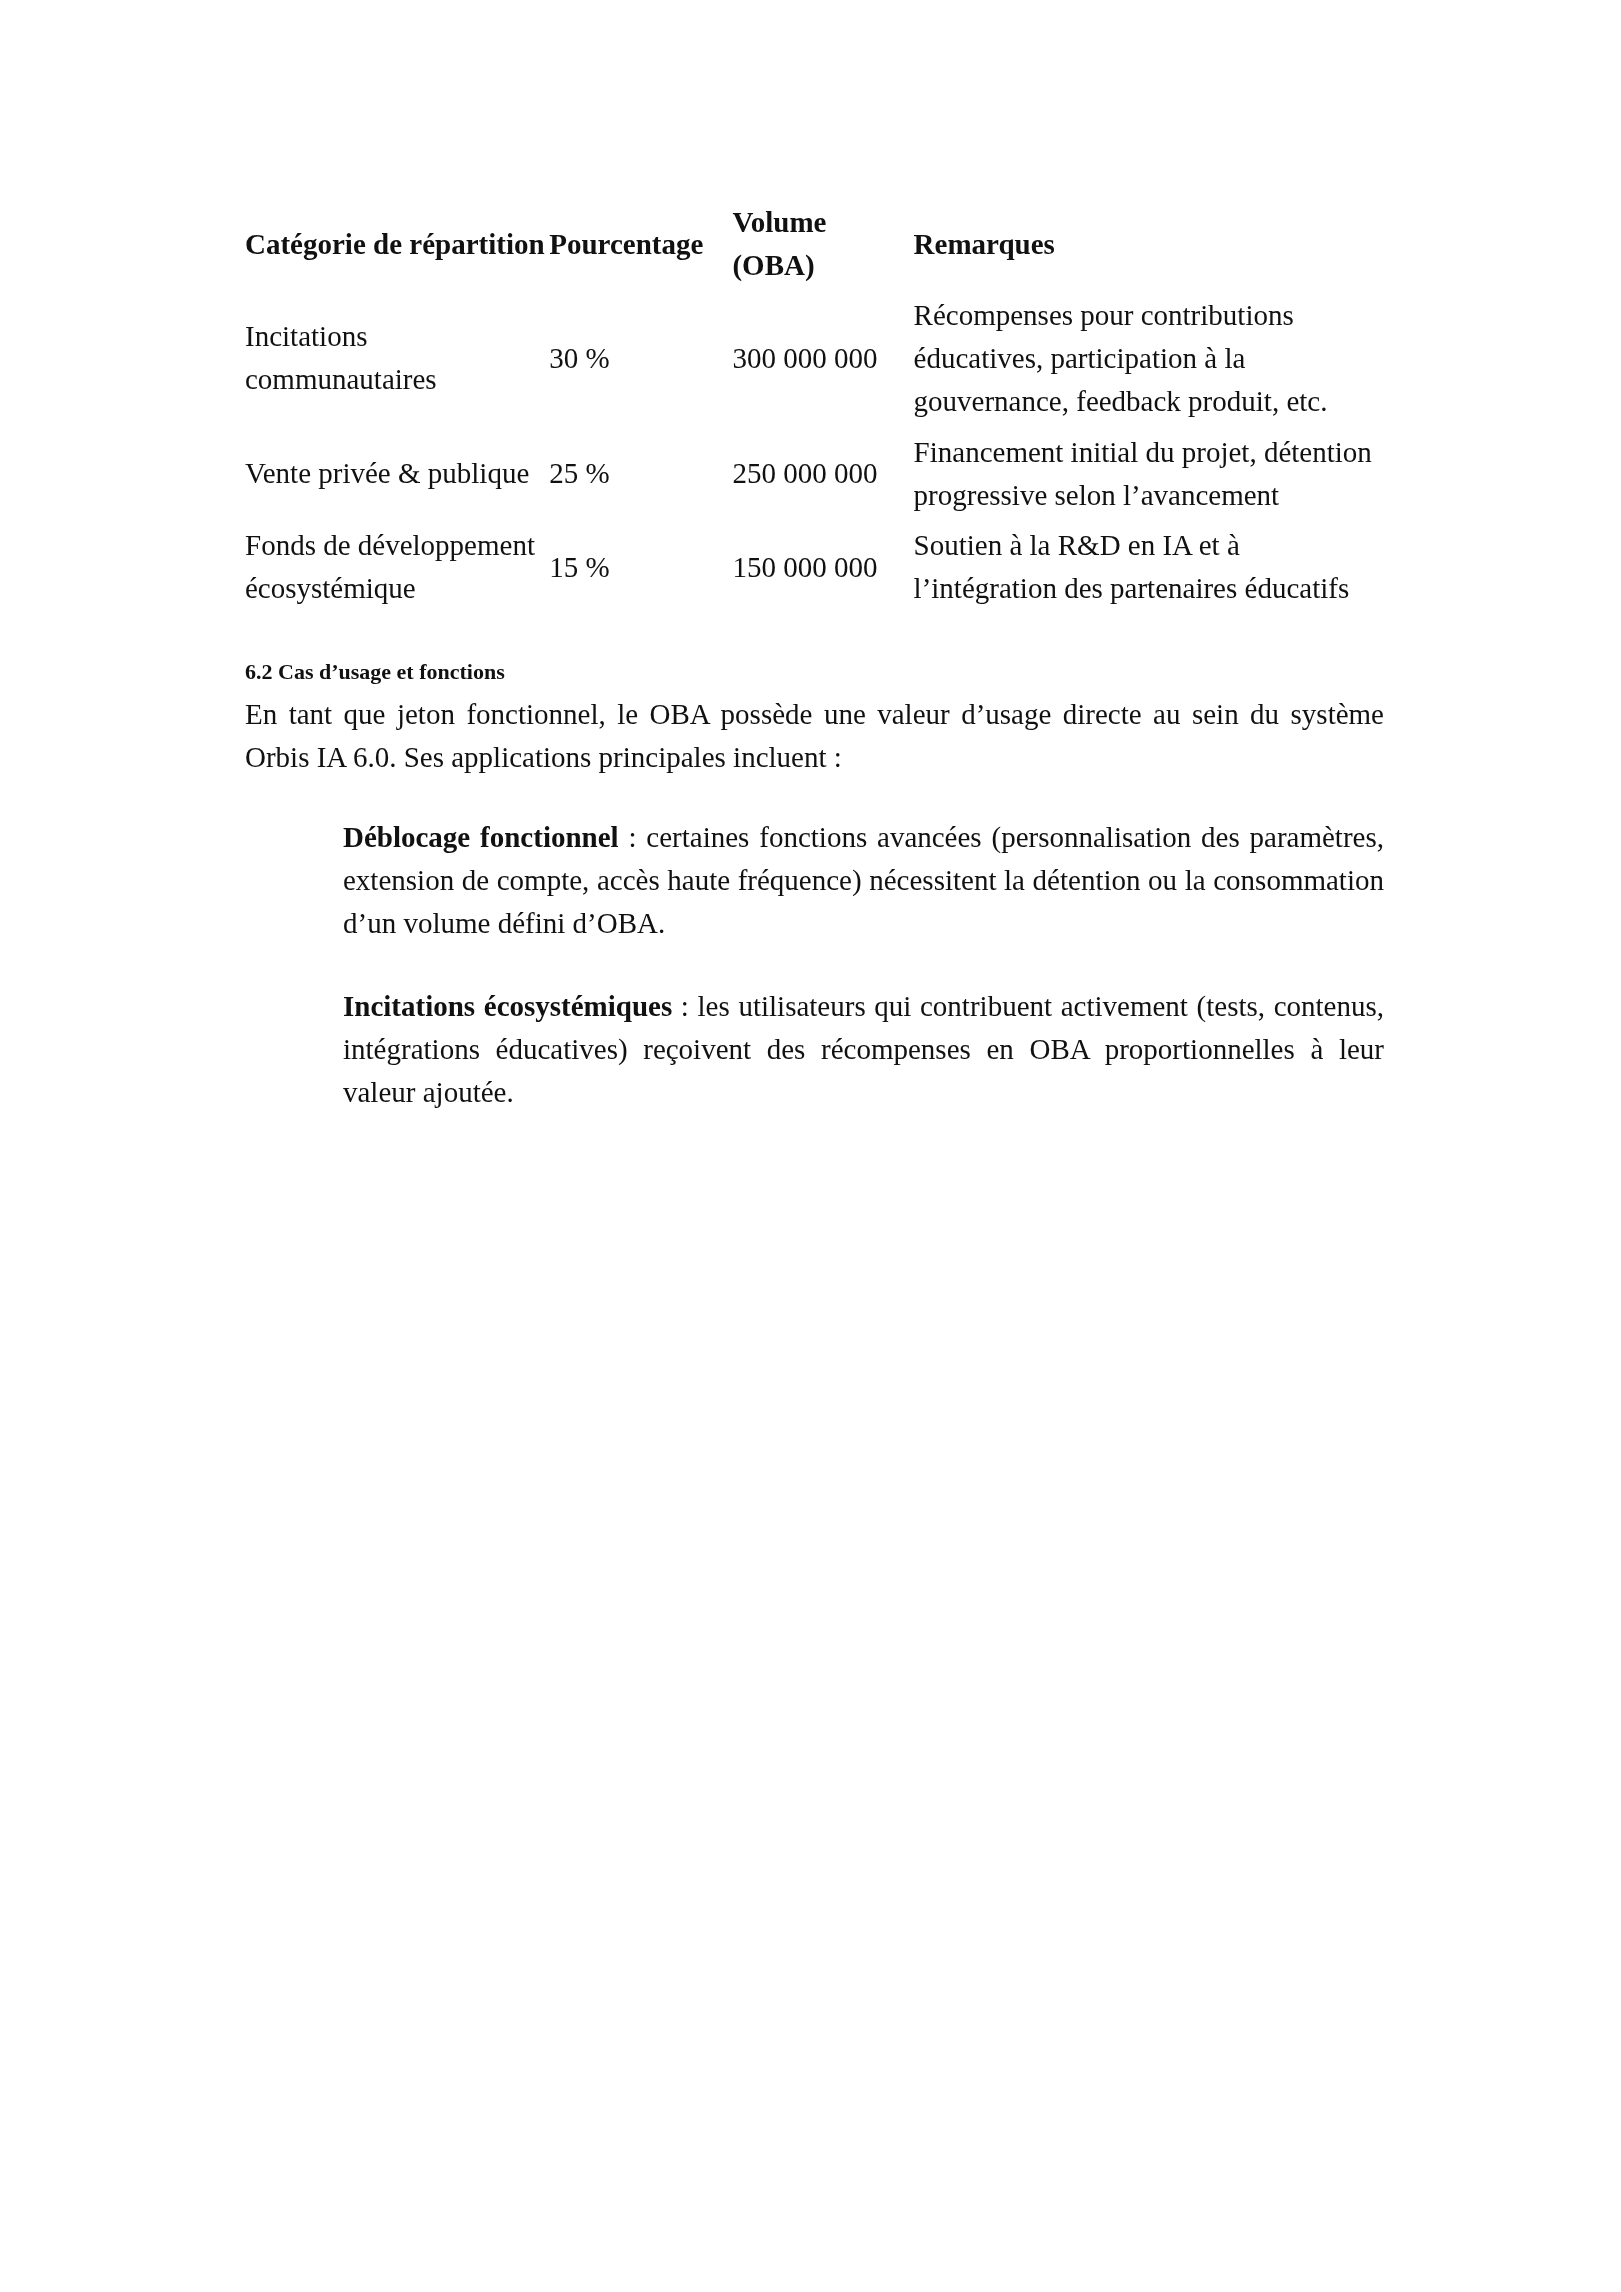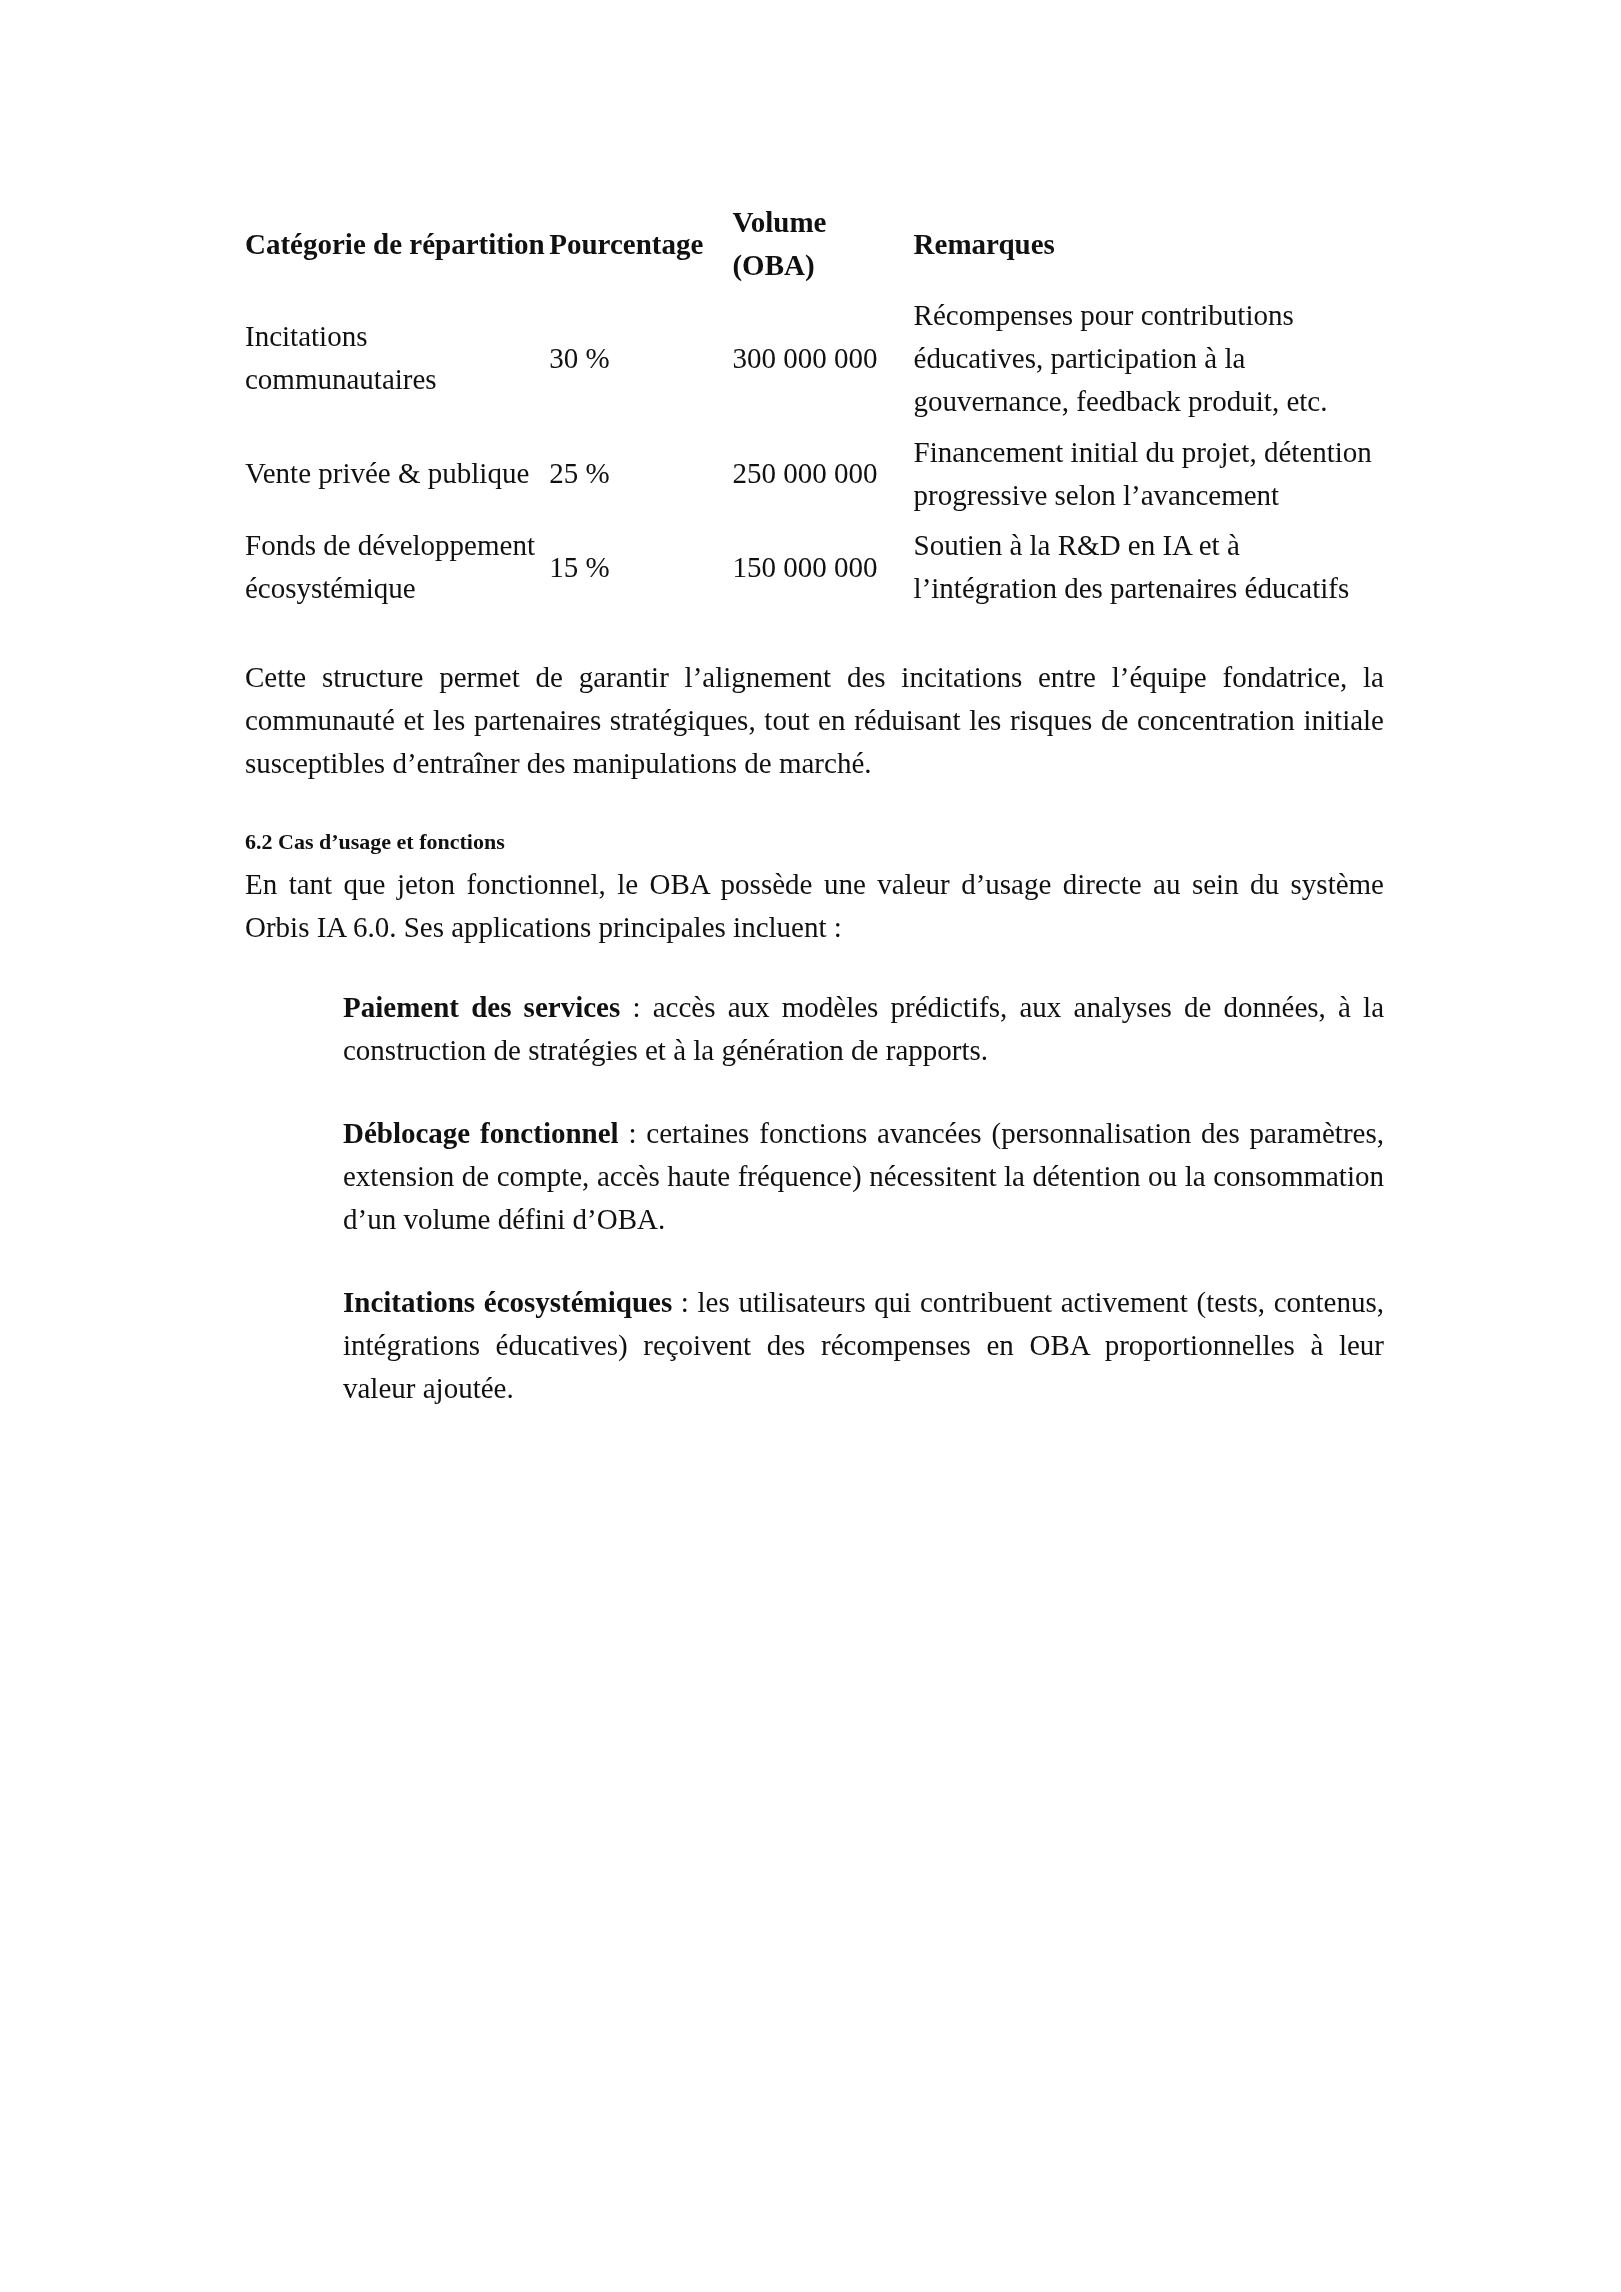--- a/index.html
+++ b/index.html
@@ -105,29 +105,25 @@
       </tr>
       <tr class="row">
         <td class="cat">Fonds de développement écosystémique</td>
         <td class="pct">15 %</td>
         <td class="vol">150 000 000</td>
         <td class="rem">Soutien à la R&amp;D en IA et à l’intégration des partenaires éducatifs</td>
       </tr>
     </tbody>
   </table>
 
-  <p class="para closing">Cette structure permet de garantir l’alignement des incitations entre l’équipe fondatrice, la communauté et les partenaires stratégiques, tout en réduisant les risques de concentration initiale susceptibles d’entraîner des manipulations de marché.</p>
 
   <h3 class="section">6.2 Cas d’usage et fonctions</h3>
   <p class="para">En tant que jeton fonctionnel, le OBA possède une valeur d’usage directe au sein du système Orbis IA 6.0. Ses applications principales incluent :</p>
 
   <div class="uses">
-    <p class="use-item">
-      <b>Paiement des services</b><span> : accès aux modèles prédictifs, aux analyses de données, à la construction de stratégies et à la génération de rapports.</span>
-    </p>
     <p class="use-item">
       <b>Déblocage fonctionnel</b><span> : certaines fonctions avancées (personnalisation des paramètres, extension de compte, accès haute fréquence) nécessitent la détention ou la consommation d’un volume défini d’OBA.</span>
     </p>
     <p class="use-item">
       <b>Incitations écosystémiques</b><span> : les utilisateurs qui contribuent activement (tests, contenus, intégrations éducatives) reçoivent des récompenses en OBA proportionnelles à leur valeur ajoutée.</span>
     </p>
   </div>
 
 </div>
 

